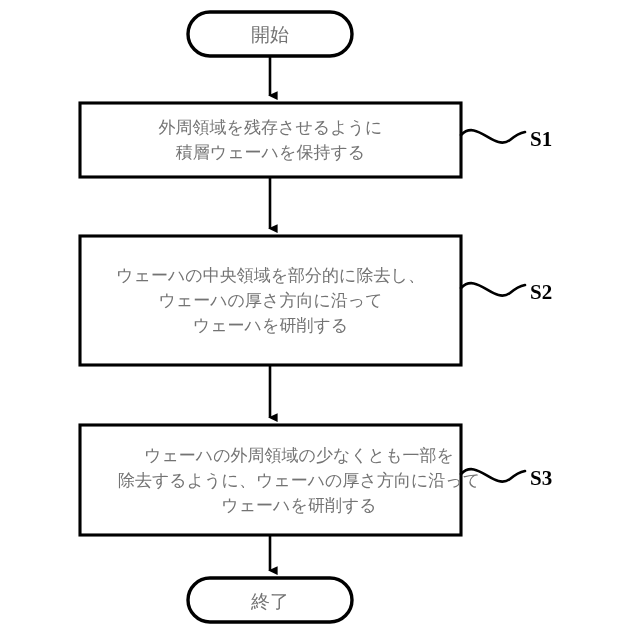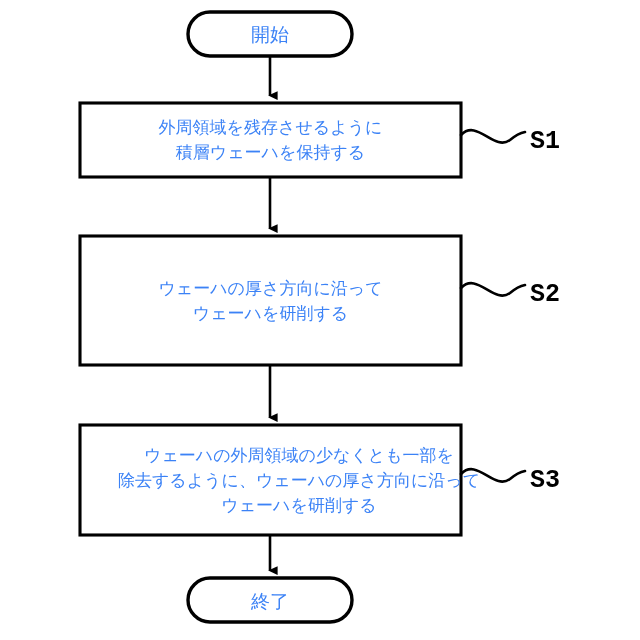--- a/index.html
+++ b/index.html
@@ -33,32 +33,32 @@
     position: absolute;
     display: flex;
     flex-direction: column;
     align-items: center;
     justify-content: center;
     text-align: center;
     font-family: "DejaVu Sans", "Liberation Sans", sans-serif;
     font-size: 17px;
     line-height: 25px;
     letter-spacing: 0px;
-    color: #3b82f6;
+    color: #737373;
     white-space: nowrap;
     pointer-events: none;
     border-radius: 18px;
   }
   .node-text .tline {
     display: block;
   }
   .step-label {
     position: absolute;
-    font-family: Liberation Mono, monospace;
-    font-size: 25px;
+    font-family: Liberation Serif, serif;
+    font-size: 21px;
     font-weight: bold;
     color: #000000;
     letter-spacing: 0px;
     white-space: nowrap;
   }
   .terminator-text {
     font-size: 19px;
     line-height: 24px;
   }
 </style>
@@ -103,20 +103,21 @@
   <div class="node-text terminator-text" style="left:188px; top:12px; width:164px; height:44px;">
     <span class="tline">開始</span>
   </div>
 
   <div class="node-text" style="left:80px; top:103px; width:381px; height:74px;">
     <span class="tline">外周領域を残存させるように</span>
     <span class="tline">積層ウェーハを保持する</span>
   </div>
 
   <div class="node-text" style="left:80px; top:236px; width:381px; height:129px;">
+    <span class="tline">ウェーハの中央領域を部分的に除去し、</span>
     <span class="tline">ウェーハの厚さ方向に沿って</span>
     <span class="tline">ウェーハを研削する</span>
   </div>
 
   <div class="node-text" style="left:80px; top:425px; width:438px; height:110px;">
     <span class="tline">ウェーハの外周領域の少なくとも一部を</span>
     <span class="tline">除去するように、ウェーハの厚さ方向に沿って</span>
     <span class="tline">ウェーハを研削する</span>
   </div>
 

